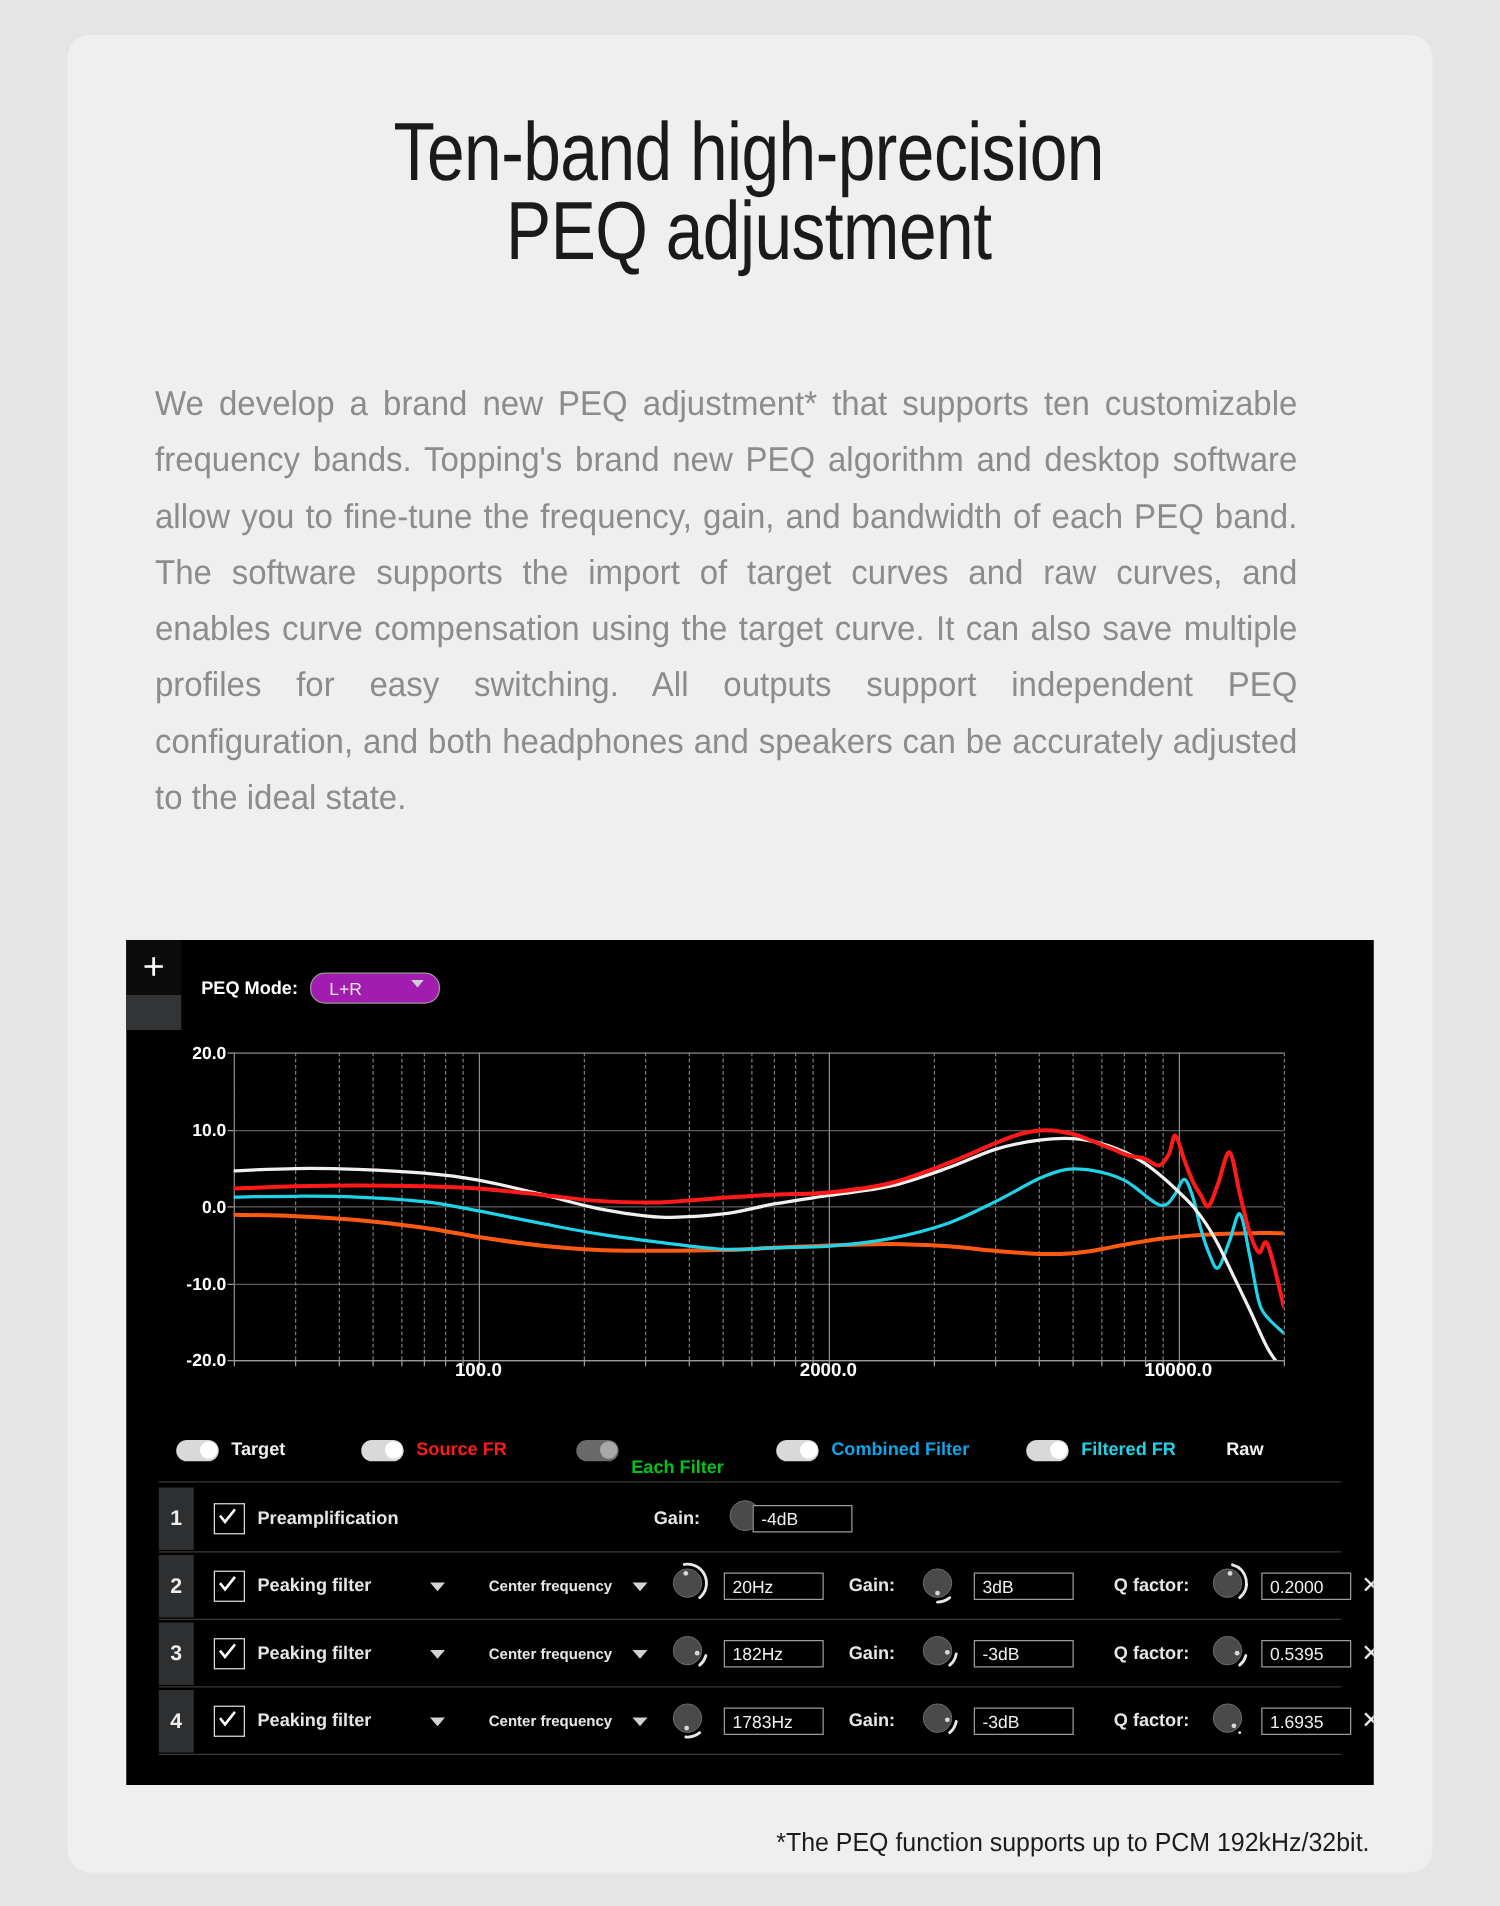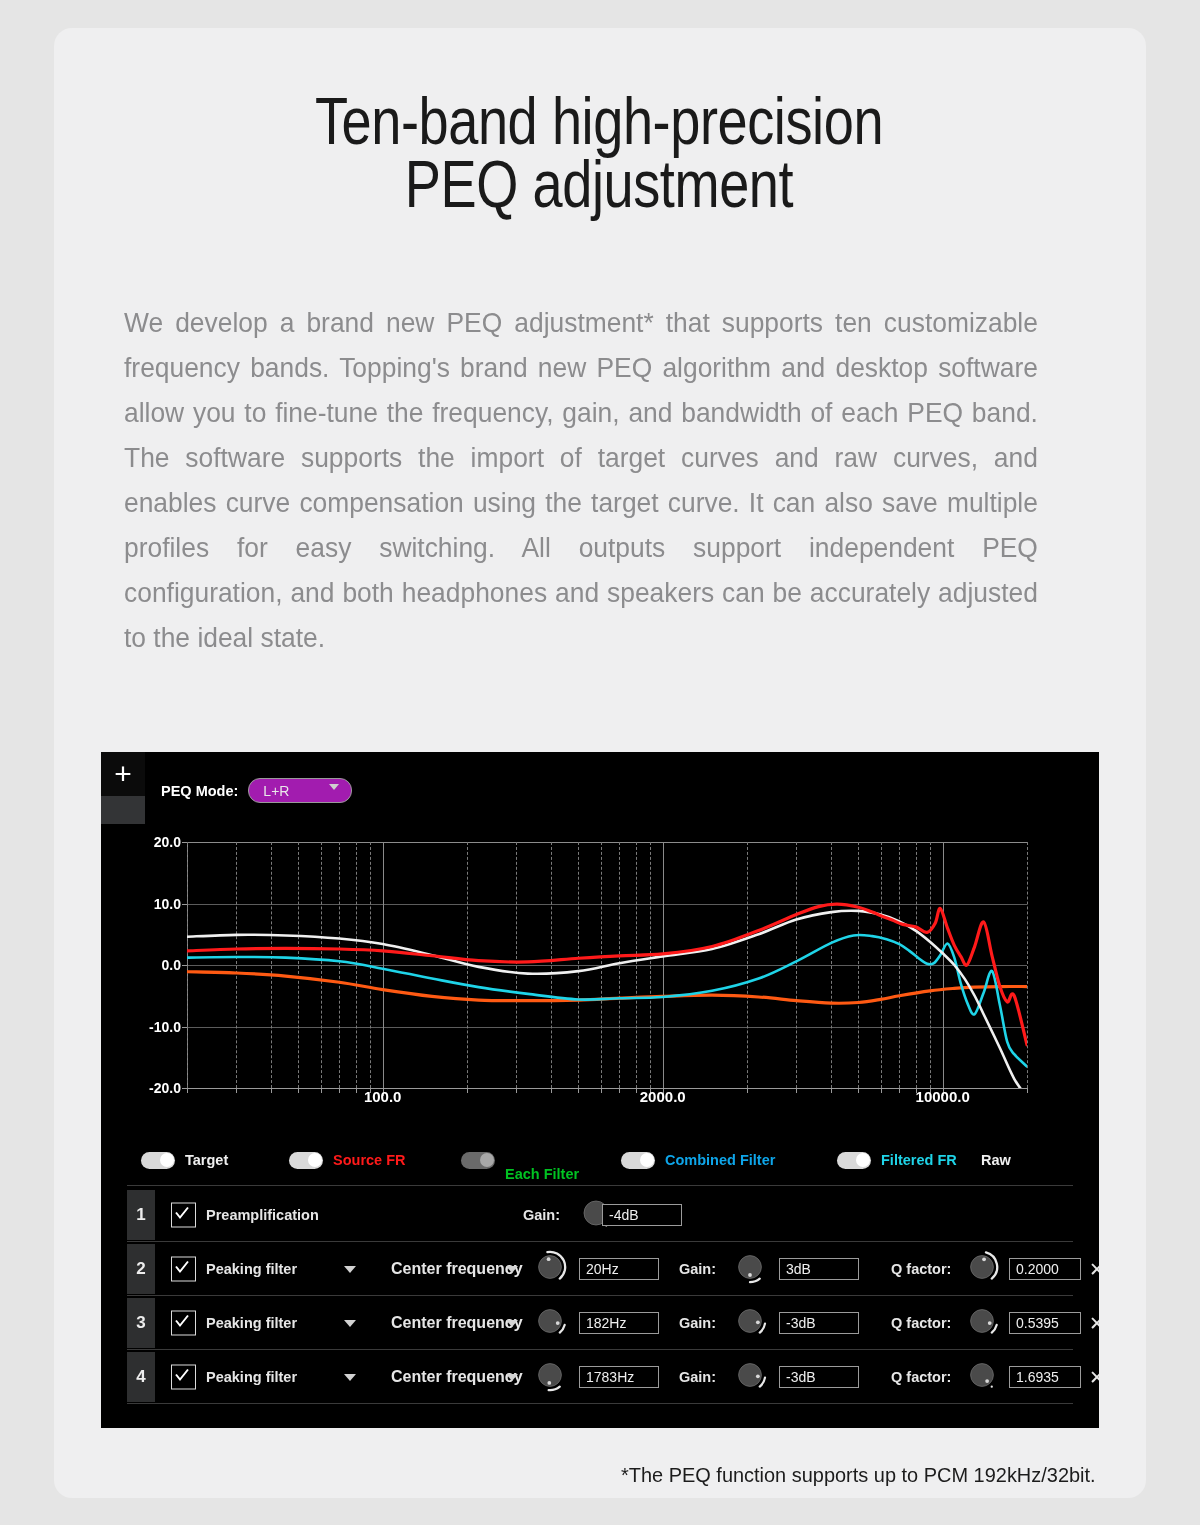--- a/index.html
+++ b/index.html
@@ -116,21 +116,21 @@
     position:absolute;left:105px;top:50%;transform:translateY(-50%);
     color:#e6e6e6;font-size:14.5px;font-weight:bold;white-space:nowrap;
   }
   .caret{
     position:absolute;top:50%;margin-top:-3px;width:0;height:0;
     border-left:6px solid transparent;border-right:6px solid transparent;
     border-top:7px solid #d2d2d2;
   }
   .fparam{
     position:absolute;top:50%;transform:translateY(-50%);
-    color:#e6e6e6;font-size:16px;font-weight:bold;white-space:nowrap;
+    color:#e6e6e6;font-size:12px;font-weight:bold;white-space:nowrap;
   }
   .glabel{
     position:absolute;top:50%;transform:translateY(-50%);
     color:#e6e6e6;font-size:14.5px;font-weight:bold;white-space:nowrap;
   }
   .knobw{position:absolute;top:50%;transform:translateY(-50%);}
   .field{
     position:absolute;top:50%;transform:translateY(-50%);
     height:22px;border:1px solid #9b9b9b;background:#000;color:#efefef;
     font-size:14px;display:flex;align-items:center;padding-left:6px;
@@ -283,21 +283,21 @@
             <div class="knob"></div>
           </div>
           <span class="tlabel" style="color: rgb(0, 195, 34); margin-top: 28px;">Each Filter</span>
         </div>
         <div class="tog" style="left: 520px;">
           <div class="switch on">
             <div class="knob"></div>
           </div>
           <span class="tlabel" style="color: #0ea5e9;">Combined Filter</span>
         </div>
-        <div class="tog" style="left: 736px;">
+        <div class="tog" style="left: 720px;">
           <div class="switch on">
             <div class="knob"></div>
           </div>
           <span class="tlabel" style="color: rgb(31, 212, 232);">Filtered FR</span>
         </div>
         <div class="tog" style="left: 880px;">
           <span class="tlabel" style="color: rgb(240, 240, 240);">Raw</span>
         </div>
       </div>
 

